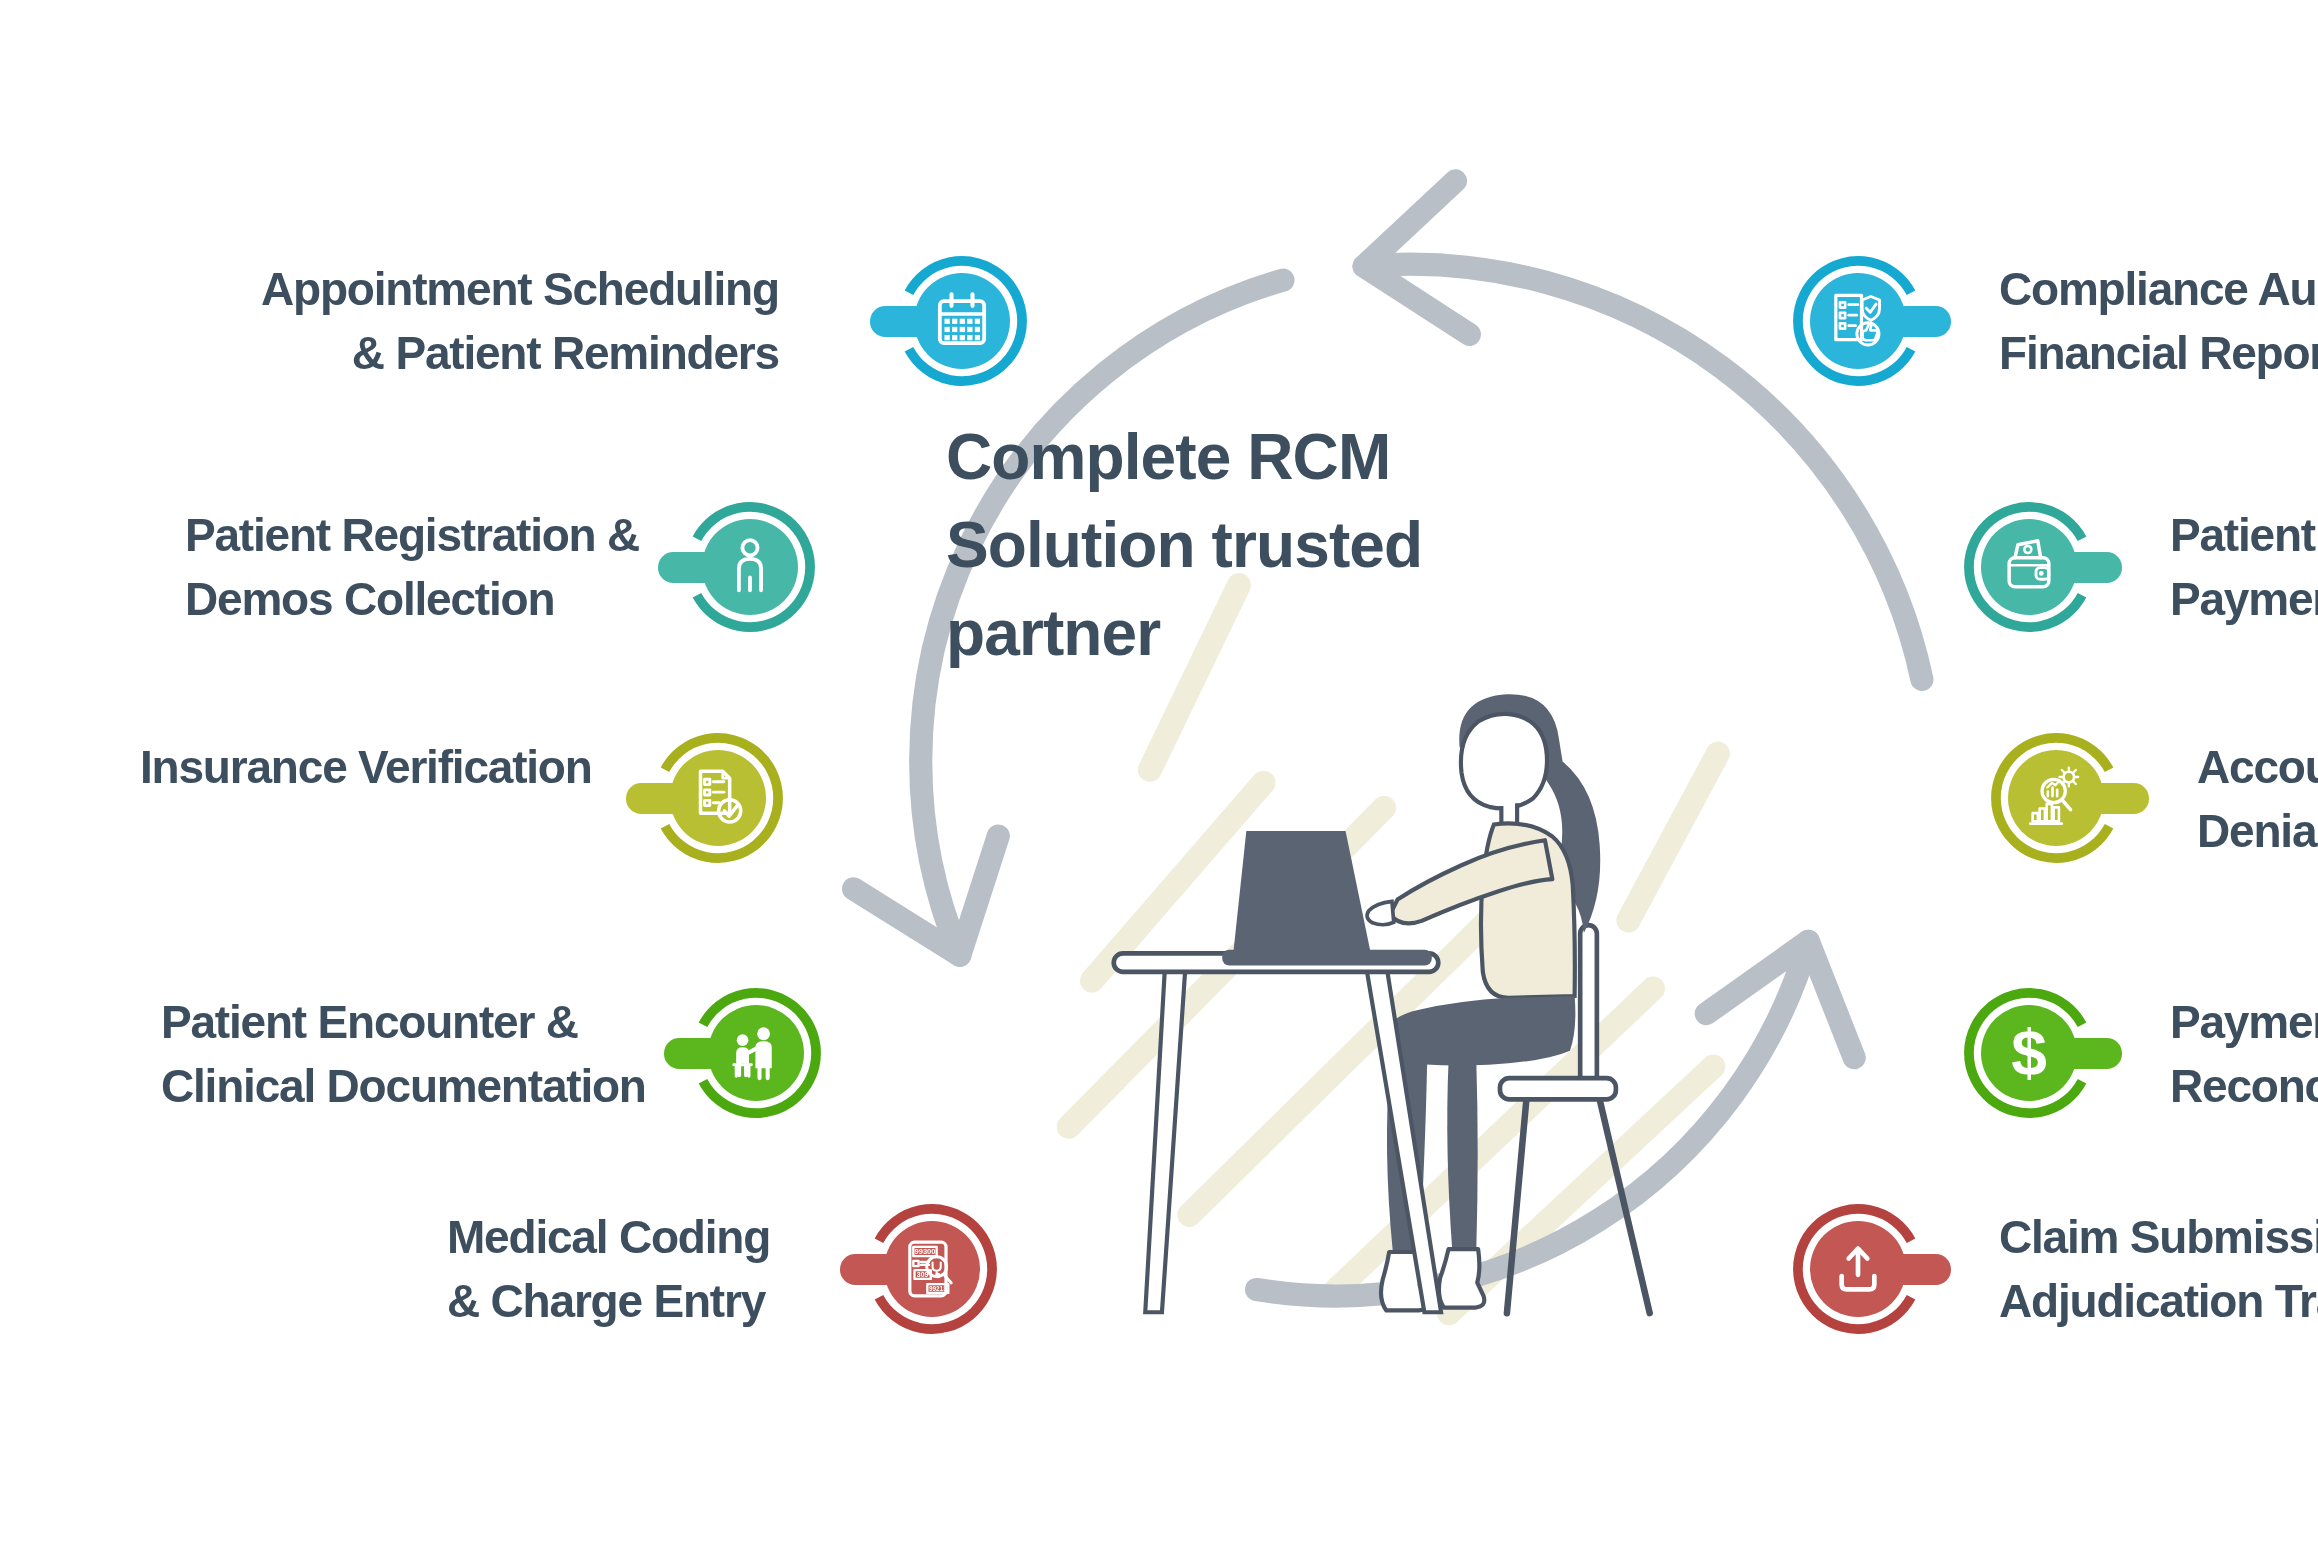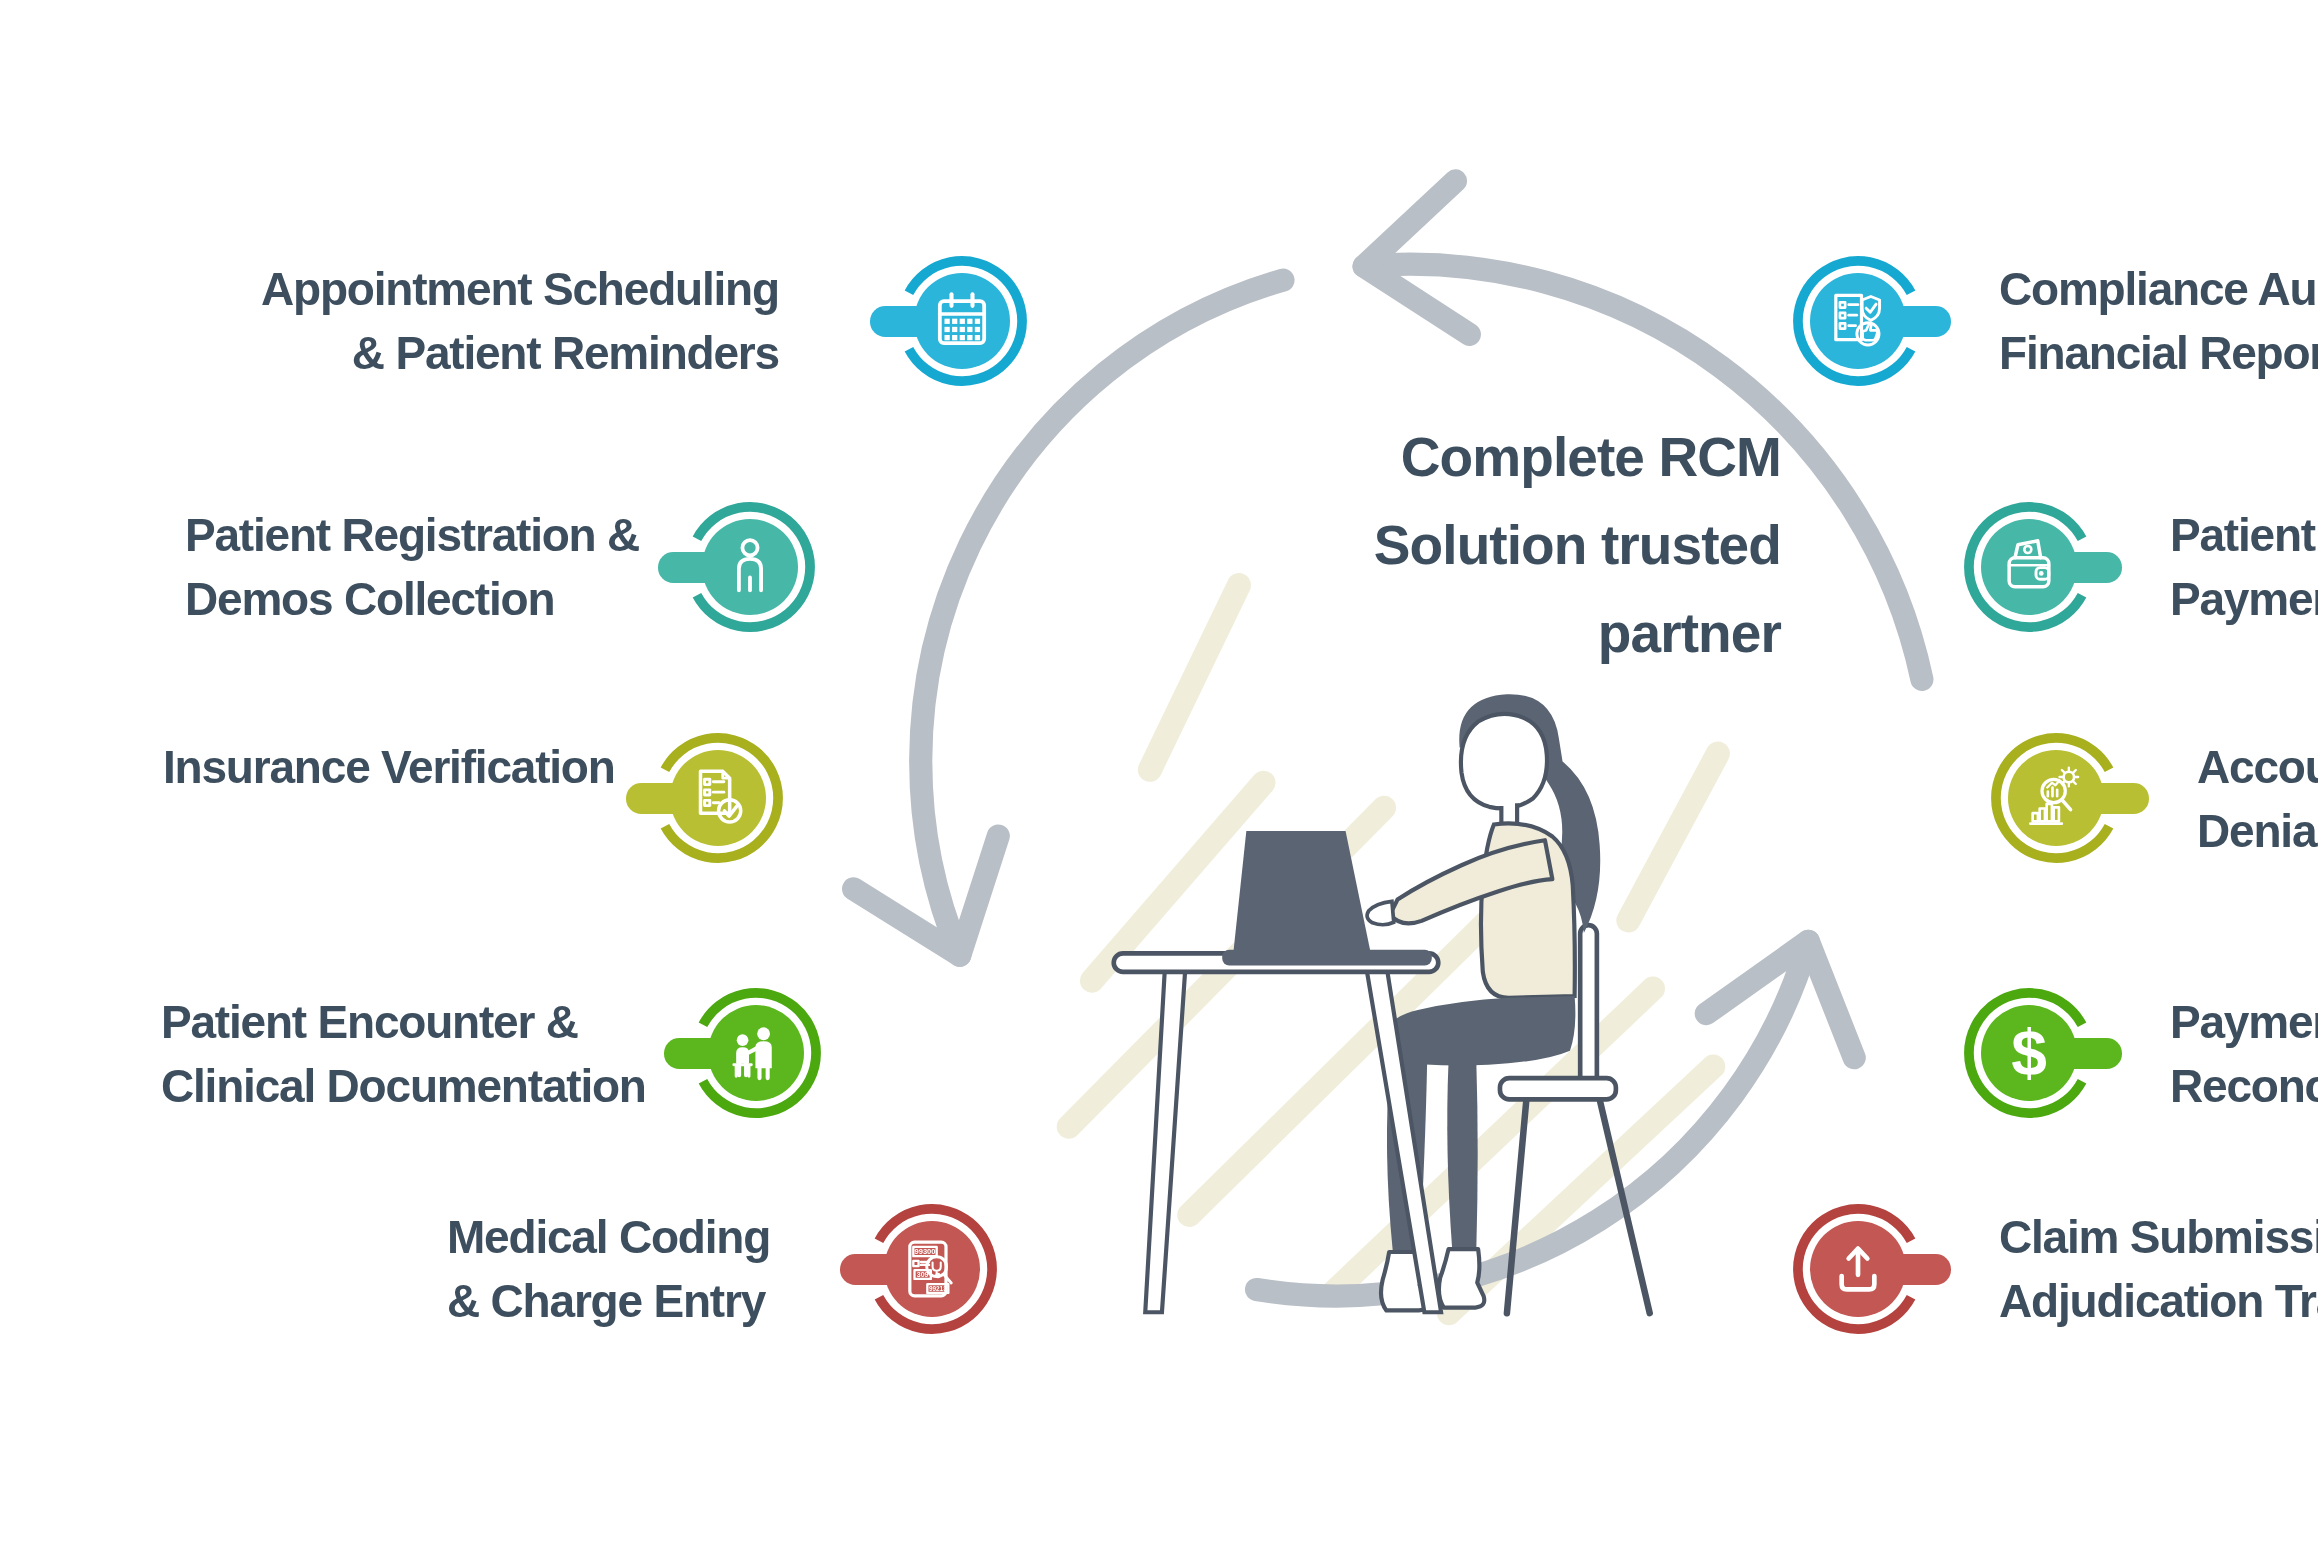--- a/index.html
+++ b/index.html
@@ -5,22 +5,22 @@
   html,body{margin:0;padding:0;background:#ffffff;}
   body{width:2782px;height:1565px;position:relative;overflow:hidden;
        font-family:"Liberation Sans",sans-serif;}
   .canvas{position:absolute;left:0;top:0;width:2782px;height:1565px;}
   svg.scene{position:absolute;left:0;top:0;}
   
   .label{position:absolute;color:var(--text,#3d4e5e);font-weight:700;
          font-size:46px;letter-spacing:-1.2px;white-space:nowrap;}
   .label div{line-height:64px;height:64px;}
   
-  .title{position:absolute;left:946px;top:413px;width:835px;text-align:right;
-         color:var(--text,#3d4e5e);font-weight:700;font-size:55px;letter-spacing:-0.9px;}
+  .title{position:absolute;left:946px;top:413px;width:835px;text-align:left;
+         color:var(--text,#3d4e5e);font-weight:700;font-size:64px;letter-spacing:-0.9px;}
   .title div{line-height:88px;height:88px;white-space:nowrap;}
   
   .badge{position:absolute;width:134px;height:134px;}
   .badge .tab{position:absolute;top:52px;height:31px;width:74px;background:var(--fill);}
   .badge.side-left  .tab{left:-25.5px;border-radius:15.3px 0 0 15.3px;}
   .badge.side-right .tab{right:-25.5px;border-radius:0 15.3px 15.3px 0;}
   .badge svg.ring{position:absolute;left:0;top:0;width:134px;height:134px;}
   .badge svg.ring path{stroke:var(--ring);stroke-width:21;fill:none;}
   .badge .inner{position:absolute;left:19px;top:19px;width:96px;height:96px;
                 border-radius:50%;background:var(--fill);}
@@ -228,21 +228,21 @@
           <path d="M30.2 84 A130 130 0 1 1 30.2 206"></path>
         </svg>
       <div class="inner"></div>
       <svg class="glyph" viewBox="0 0 120 120">
           <use href="#icon-person" xlink:href="#icon-person"></use>
         </svg>
     </div>
   </div>
 
   <div>
-    <div class="label" style="left:163px;top:735px;">
+    <div class="label" style="left:140px;top:735px;">
       <div>Insurance Verification</div>
     </div>
     <div class="badge side-left" style="left: 651px; top: 731px; --ring: #a9b01e; --fill: #b9bf33;">
       <div class="tab"></div>
       <svg class="ring" viewBox="0 0 290 290">
           <path d="M30.2 84 A130 130 0 1 1 30.2 206"></path>
         </svg>
       <div class="inner"></div>
       <svg class="glyph" viewBox="0 0 120 120">
           <use href="#icon-checklist" xlink:href="#icon-checklist"></use>

